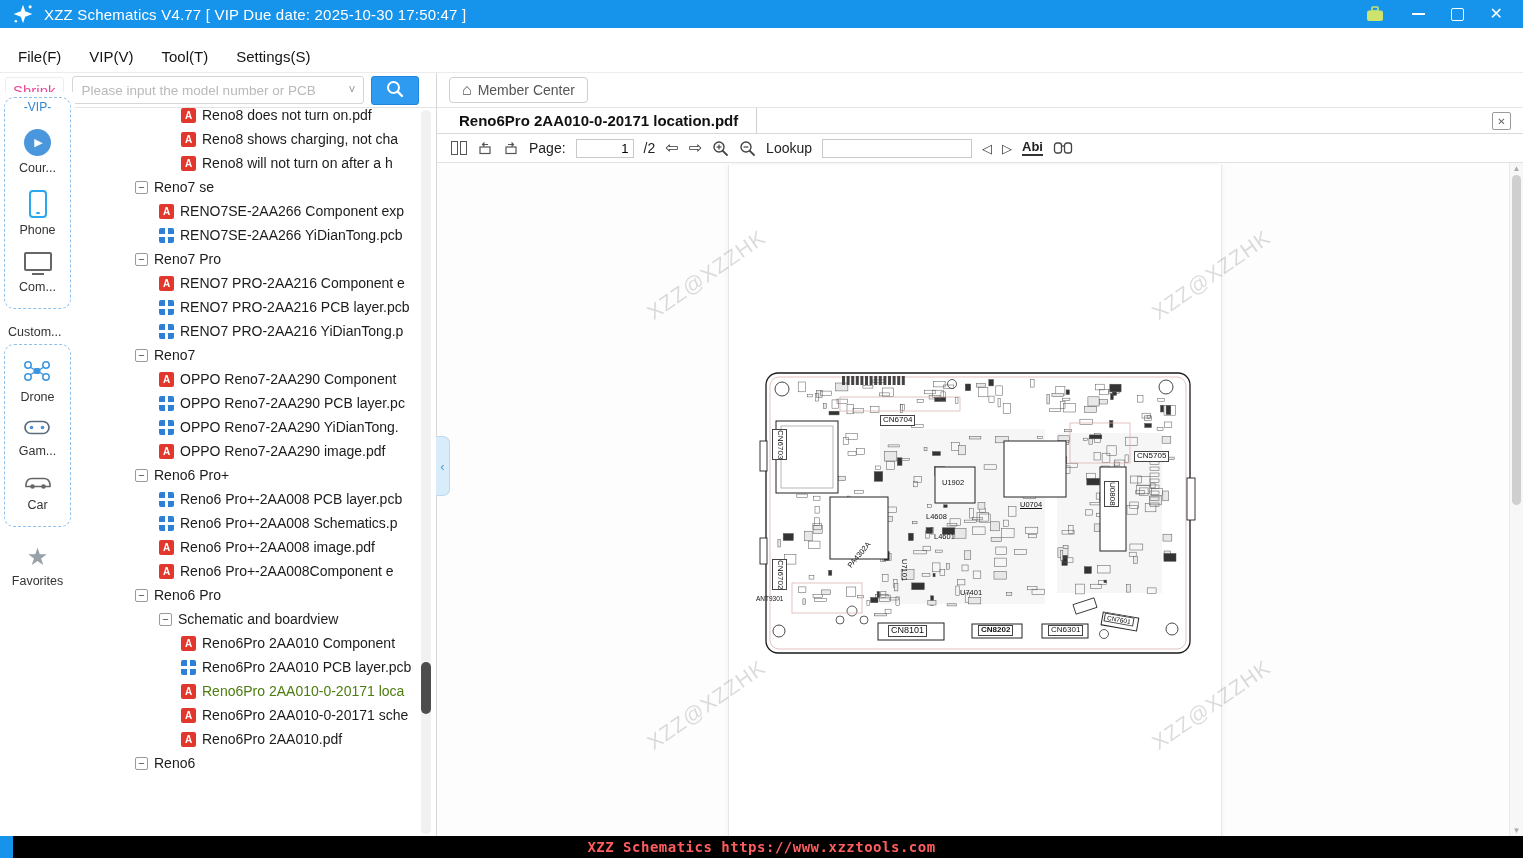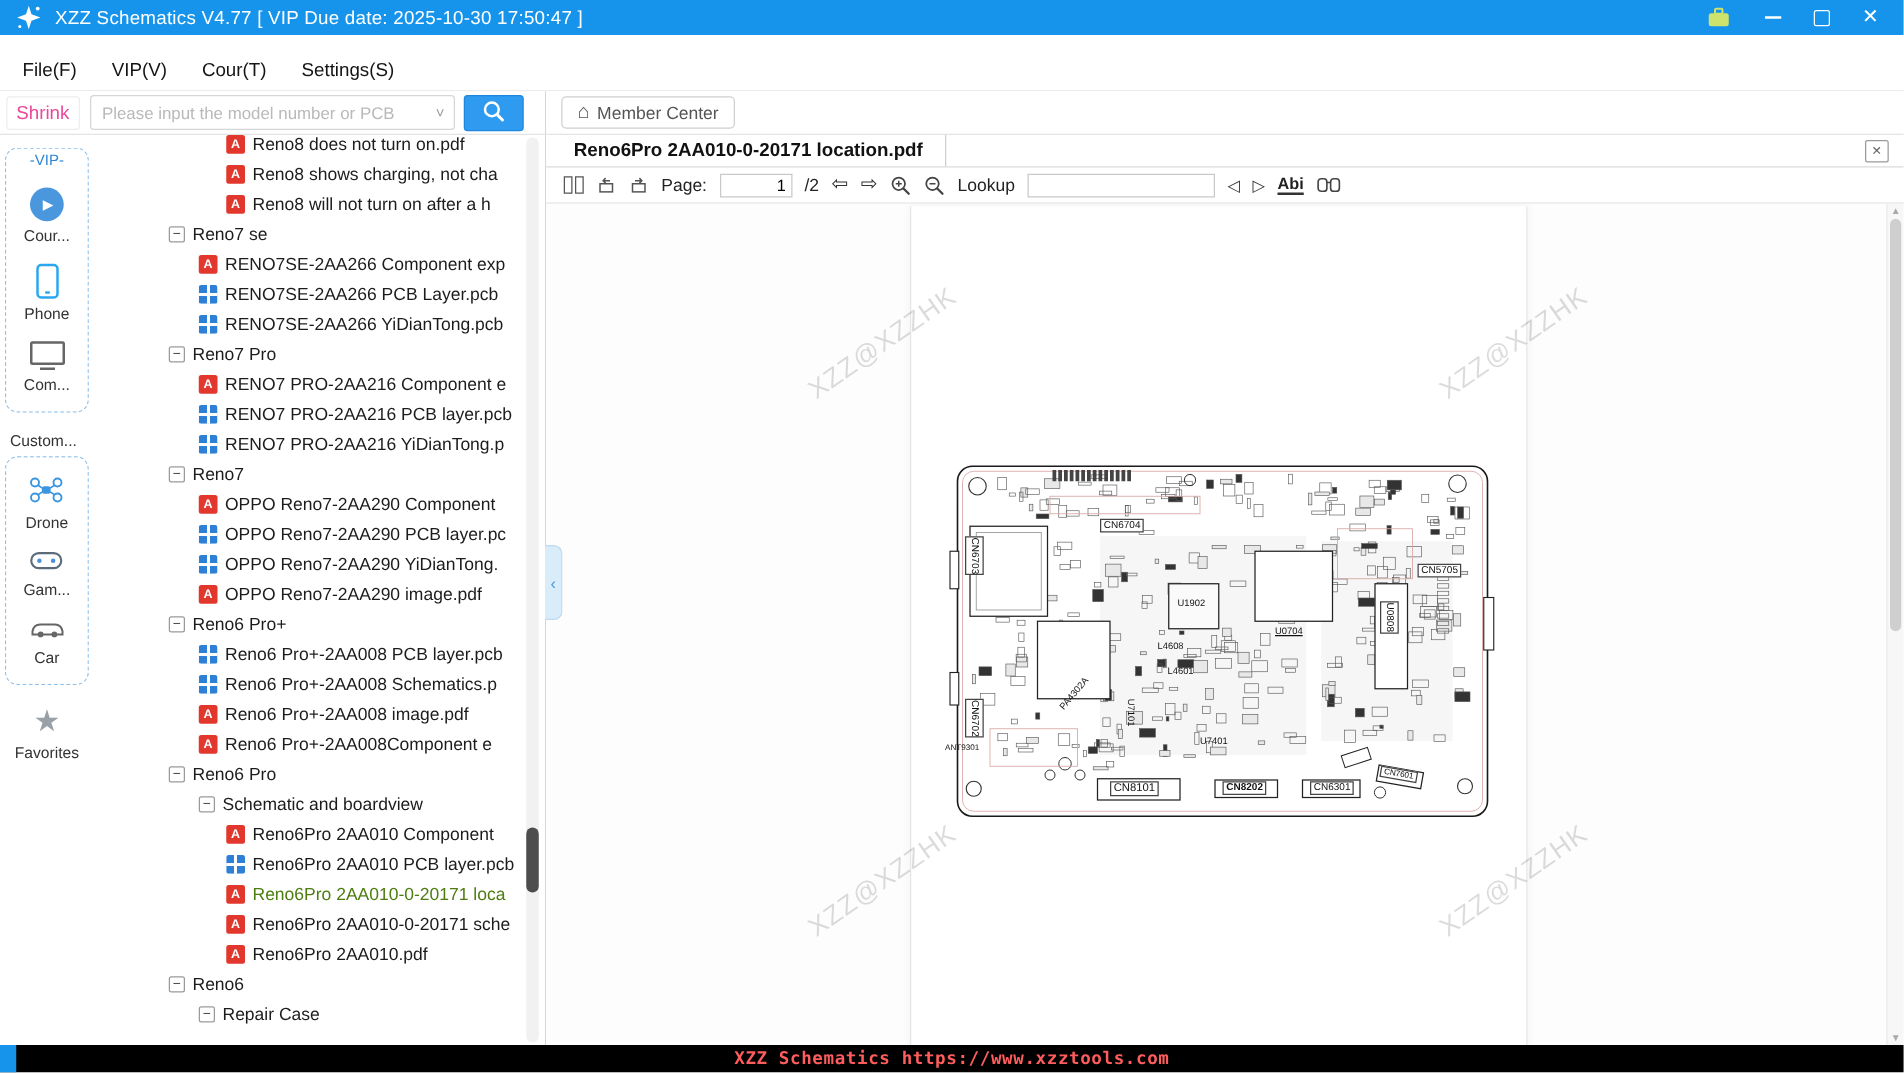--- a/index.html
+++ b/index.html
@@ -25,21 +25,21 @@
           display:flex;align-items:center;padding-left:5px;}
   .shrink-btn{font-size:15px;color:#ec4899;background:#fff;border:1px solid #ededed;border-radius:3px;padding:4px 7px;}
   .search-combo{margin-left:8px;width:292px;height:28px;border:1px solid #d6d6d6;border-radius:3px;
                 display:flex;align-items:center;padding:0 7px;box-sizing:border-box;background:#fff;}
   .search-combo input{border:none;outline:none;flex:1;font-size:13.5px;color:#333;font-family:"Liberation Sans",sans-serif;min-width:0;}
   .search-combo input::placeholder{color:#b9b9b9;}
   .combo-caret{color:#9a9a9a;font-size:12px;margin-left:4px;}
   .search-btn{margin-left:7px;width:48px;height:29px;background:#2e9bf0;border:1px solid #1f86dd;border-radius:3px;
               display:flex;align-items:center;justify-content:center;box-sizing:border-box;}
   
-  .sidebar{position:absolute;left:0;top:113px;width:75px;bottom:22px;background:#fff;overflow:hidden;}
+  .sidebar{position:absolute;left:0;top:92px;width:75px;bottom:22px;background:#fff;overflow:hidden;}
   .vip-box,.custom-box{margin:5px 4px 0 4px;border:1px dashed #8fc0ea;border-radius:10px;
                        display:flex;flex-direction:column;align-items:center;padding-bottom:14px;}
   .vip-title{color:#2f86d6;font-size:12px;margin-top:2px;}
   .side-item{display:flex;flex-direction:column;align-items:center;margin-top:15px;gap:5px;
              font-size:12.5px;color:#333;text-align:center;}
   .play-circle{width:27px;height:27px;border-radius:50%;background:#4a97dd;color:#fff;font-size:11px;
                display:flex;align-items:center;justify-content:center;padding-left:2px;box-sizing:border-box;}
   .phone-shape{width:14px;height:24px;border:2px solid #2aa7ee;border-radius:4px;position:relative;}
   .phone-shape::after{content:"";position:absolute;left:50%;bottom:2px;width:4px;height:2px;margin-left:-2px;background:#2aa7ee;border-radius:1px;}
   .monitor-wrap{display:flex;flex-direction:column;align-items:center;}
@@ -149,21 +149,21 @@
 
     <div class="menu-item">
       <span>File(F)</span>
     </div>
 
     <div class="menu-item">
       <span>VIP(V)</span>
     </div>
 
     <div class="menu-item">
-      <span>Cour(T)</span>
+      <span>Tool(T)</span>
     </div>
 
     <div class="menu-item">
       <span>Settings(S)</span>
     </div>
   </nav>
 
 <div class="topbar">
   <button class="shrink-btn">Shrink</button>
   <div class="search-combo">
@@ -276,25 +276,20 @@
         <span class="t-label">Reno7 se</span>
       </div>
 
       <div class="tree-row ind2 ic-pdf">
 
         <span class="f-pdf"></span>
 
         <span class="t-label">RENO7SE-2AA266 Component exp</span>
       </div>
 
-      <div class="tree-row ind2 ic-pcb">
-
-        <span class="f-pcb"></span>
-        <span class="t-label">RENO7SE-2AA266 PCB Layer.pcb</span>
-      </div>
 
       <div class="tree-row ind2 ic-pcb">
 
         <span class="f-pcb"></span>
         <span class="t-label">RENO7SE-2AA266 YiDianTong.pcb</span>
       </div>
 
       <div class="tree-row ind1 ic-node">
         <span class="node-box"></span>
 
@@ -430,25 +425,20 @@
 
         <span class="t-label">Reno6Pro 2AA010.pdf</span>
       </div>
 
       <div class="tree-row ind1 ic-node">
         <span class="node-box"></span>
 
         <span class="t-label">Reno6</span>
       </div>
 
-      <div class="tree-row ind2 ic-node">
-        <span class="node-box"></span>
-
-        <span class="t-label">Repair Case</span>
-      </div>
     </div>
   <div class="tree-scroll">
     <div class="tree-thumb"></div>
   </div>
 </div>
 
 <div class="collapse-handle">
   <span>‹</span>
 </div>
 

